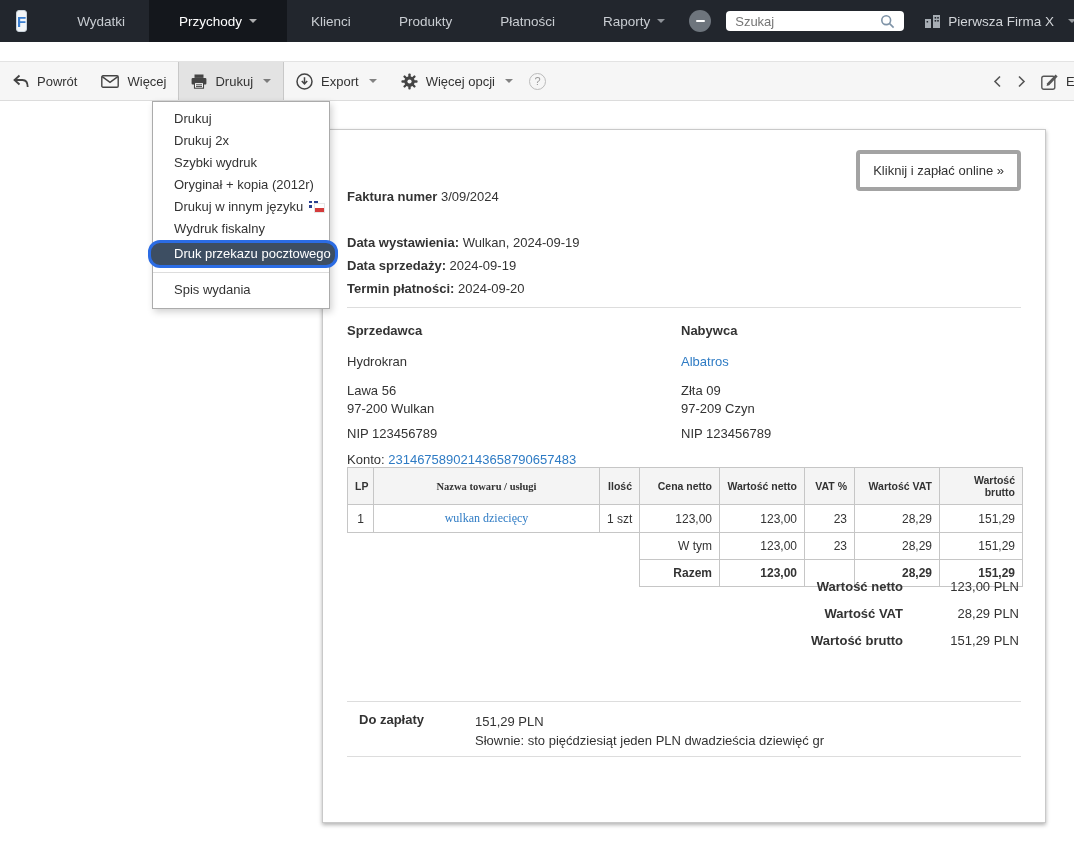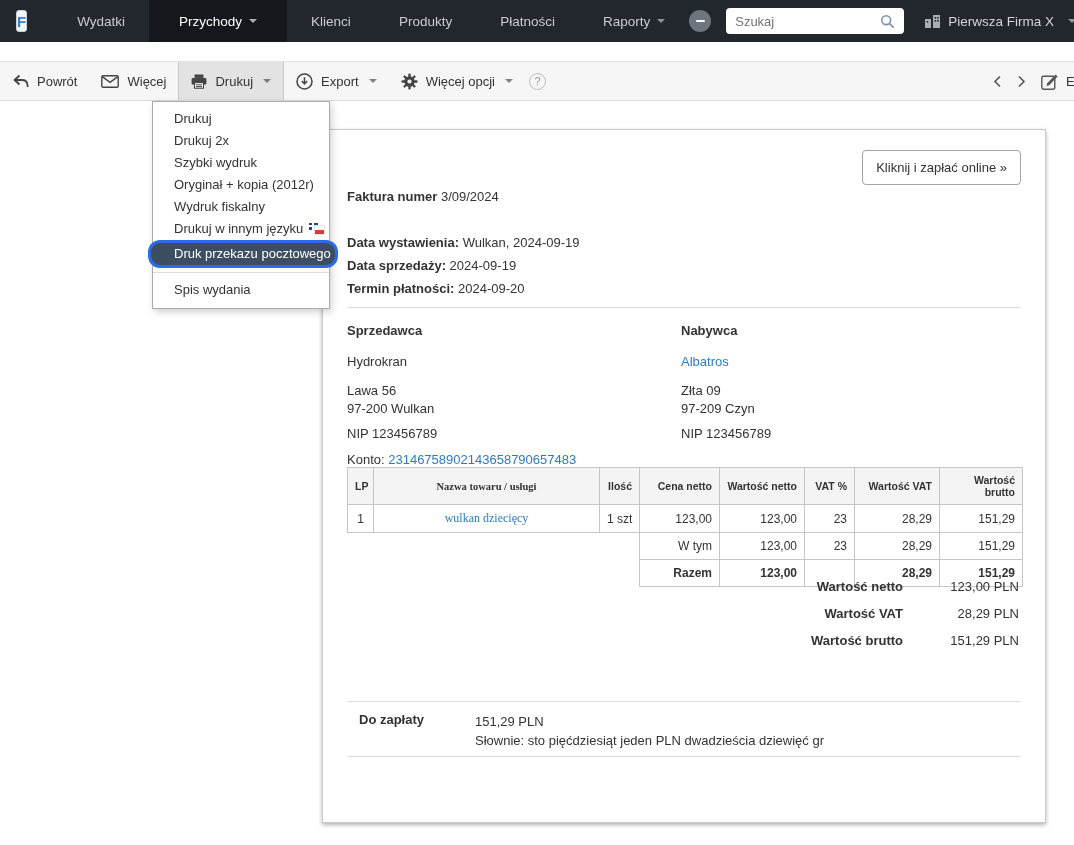--- a/index.html
+++ b/index.html
@@ -18,21 +18,21 @@
   .nav-item { display:flex; align-items:center; padding:0 24px; height:100%;
     color:#c9cdd2; font-size:13.5px; cursor:pointer; white-space:nowrap; }
   .nav-item.active { background:#14171c; color:#fff; padding:0 30px; }
   .caret { width:0; height:0; border-left:4px solid transparent;
     border-right:4px solid transparent; border-top:4px solid currentColor;
     opacity:.65; display:inline-block; margin-left:7px; }
   .nav-right { margin-left:auto; display:flex; align-items:center; padding-right:16px; }
   .minus-btn { width:22px; height:22px; border-radius:50%; background:#6e757d;
     display:flex; align-items:center; justify-content:center; margin-right:15px; cursor:pointer; }
   .minus-bar { width:9px; height:2px; background:#fff; border-radius:1px; }
-  .search { width:178px; height:26px; background:#fff; border-radius:4px;
+  .search { width:178px; height:20px; background:#fff; border-radius:4px;
     display:flex; align-items:center; padding:0 9px; margin-right:20px; }
   .search input { border:none; outline:none; flex:1; min-width:0; font-size:13px;
     color:#333; font-family:"Liberation Sans", sans-serif; background:transparent; }
   .company { display:flex; align-items:center; gap:7px; color:#d2d5d9;
     font-size:13.5px; cursor:pointer; white-space:nowrap; }
   
   .toolbar { position:absolute; top:61px; left:0; width:1074px; height:40px;
     background:#f6f6f6; border-top:1px solid #e3e3e3; border-bottom:1px solid #dcdcdc;
     display:flex; align-items:center; font-size:13px; color:#333; z-index:20; }
   .tb-btn { display:flex; align-items:center; gap:8px; padding:0 12px; height:100%;
@@ -65,21 +65,21 @@
       linear-gradient(to right, transparent 3.5px, #fff 3.5px, #fff 5.5px, transparent 5.5px),
       linear-gradient(to bottom, transparent 2.5px, #fff 2.5px, #fff 4.5px, transparent 4.5px),
       #2a3f8f; }
   .flag-pl { position:absolute; right:0; bottom:0; width:9px; height:8px;
     background:linear-gradient(to bottom, #fff 50%, #d43b3b 50%);
     box-shadow:0 0 0 1px #e6e6e6; }
   
   .card { position:absolute; left:322px; top:129px; width:724px; height:694px;
     background:#fff; border:1px solid #c9c9c9; box-shadow:0 2px 4px rgba(0,0,0,.3); z-index:5; }
   .pay-btn { position:absolute; top:20px; right:24px; background:#fff;
-    border:1px solid #a3a3a3; border-radius:4px; padding:9px 13px; font-size:13px;
+    border:4px solid #a3a3a3; border-radius:4px; padding:9px 13px; font-size:13px;
     color:#333; cursor:pointer; white-space:nowrap; }
   .inv-number { position:absolute; top:59px; left:24px; font-size:13px; }
   .dates { position:absolute; top:101px; left:24px; font-size:13px; line-height:23px; }
   .hr { position:absolute; left:24px; right:24px; border-top:1px solid #ddd; }
   .block { position:absolute; top:193px; font-size:13px; }
   .block-seller { left:24px; }
   .block-buyer { left:358px; }
   .bl-title { font-weight:bold; margin-bottom:16px; }
   .bl-name { margin-bottom:13px; }
   .bl-addr { line-height:18px; margin-bottom:8px; }
@@ -233,24 +233,24 @@
   <div class="dd-item">
     <span class="dd-label">Drukuj 2x</span>
   </div>
   <div class="dd-item">
     <span class="dd-label">Szybki wydruk</span>
   </div>
   <div class="dd-item">
     <span class="dd-label">Oryginał + kopia (2012r)</span>
   </div>
   <div class="dd-item">
+    <span class="dd-label">Drukuj w innym języku</span><span class="flag"><span class="flag-uk"></span><span class="flag-pl"></span></span>
+  </div>
+  <div class="dd-item">
     <span class="dd-label">Wydruk fiskalny</span>
-  </div>
-  <div class="dd-item">
-    <span class="dd-label">Drukuj w innym języku</span><span class="flag"><span class="flag-uk"></span><span class="flag-pl"></span></span>
   </div>
   <div class="dd-item dd-highlight">
     <span class="hl-ring"></span>
     <span class="dd-label">Druk przekazu pocztowego</span>
   </div>
   <div class="dd-sep"></div>
   <div class="dd-item">
     <span class="dd-label">Spis wydania</span>
   </div>
 </div>

